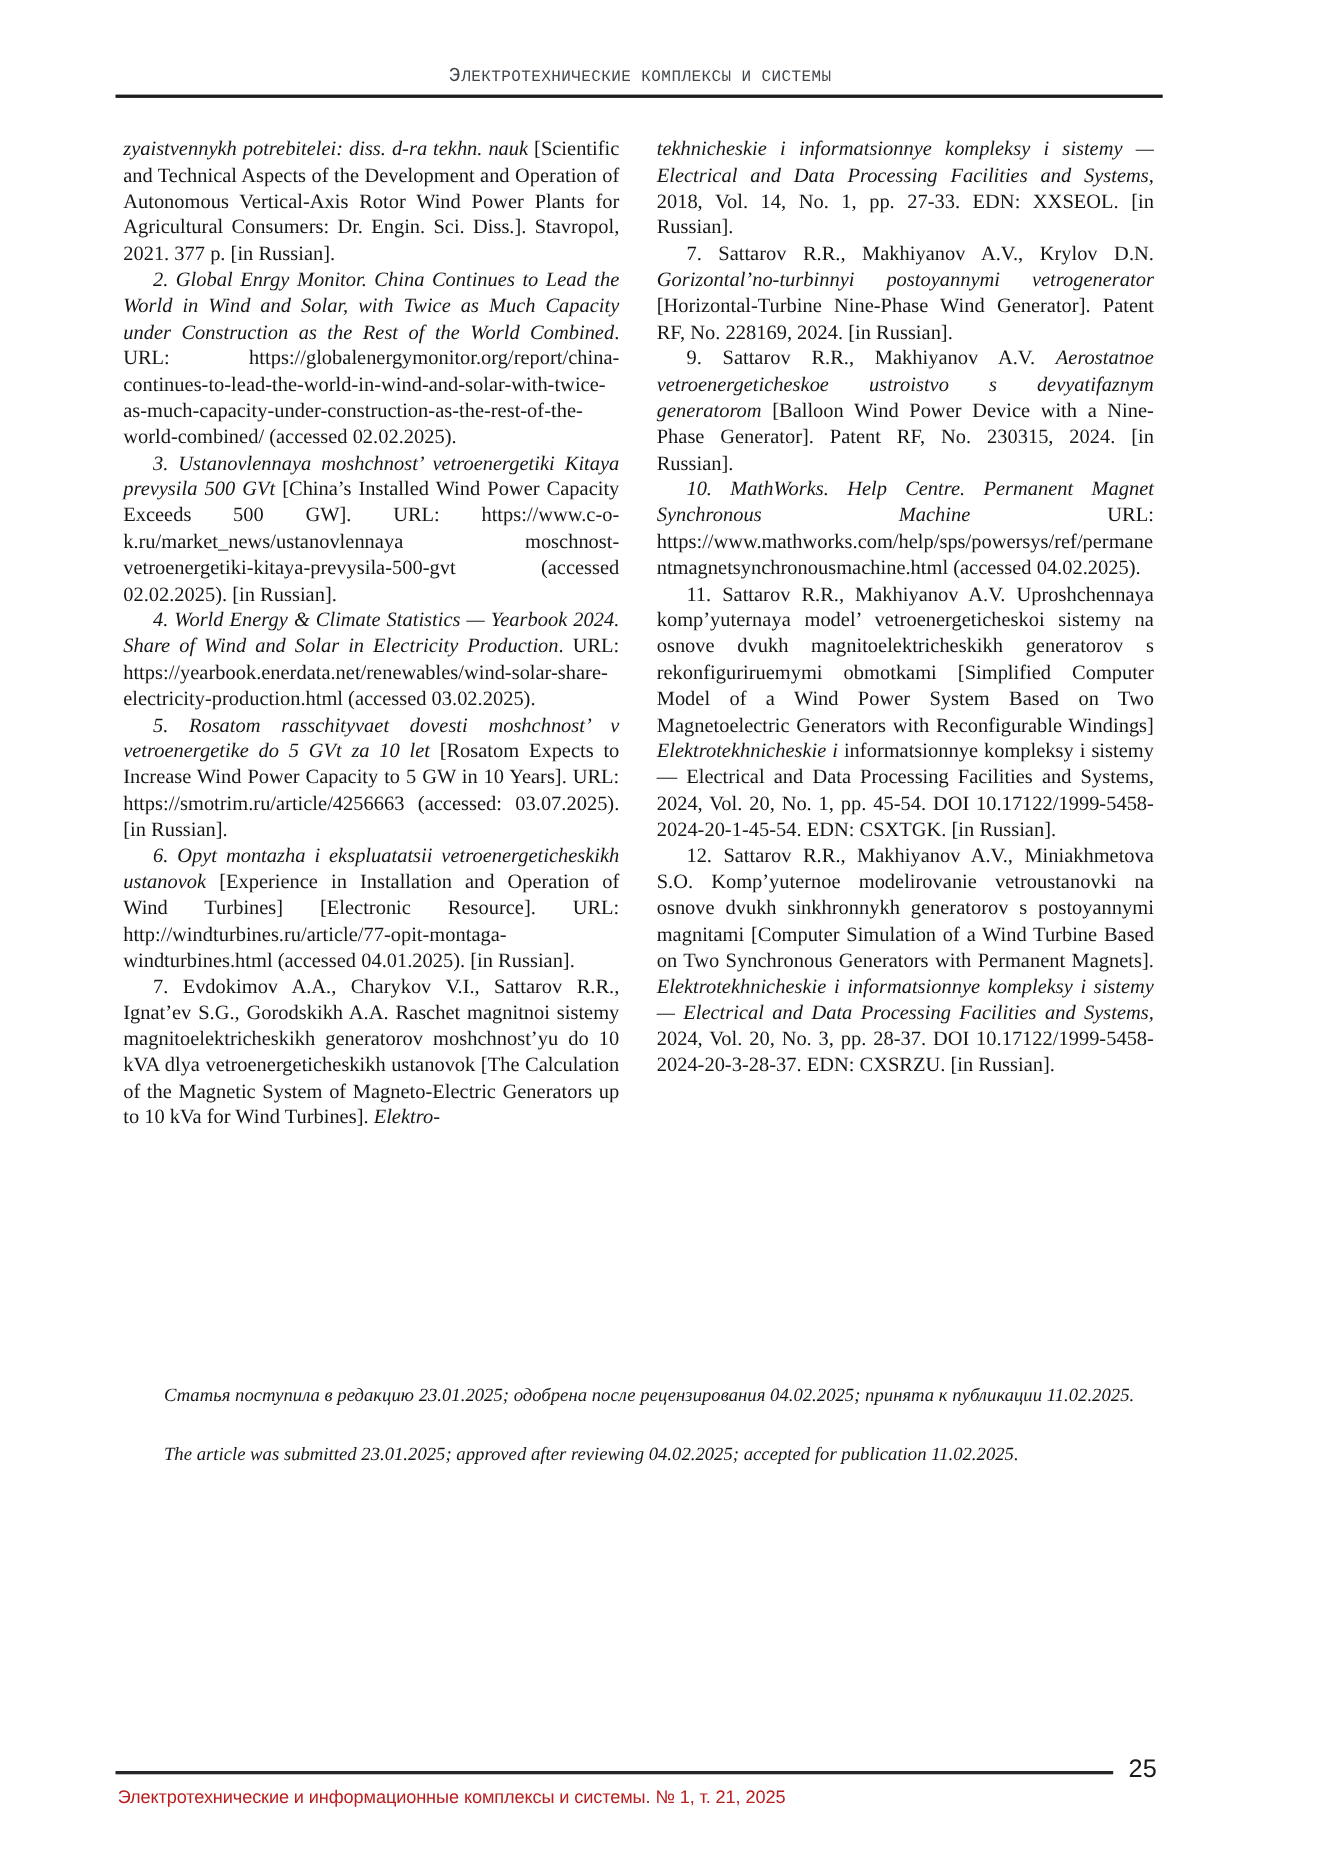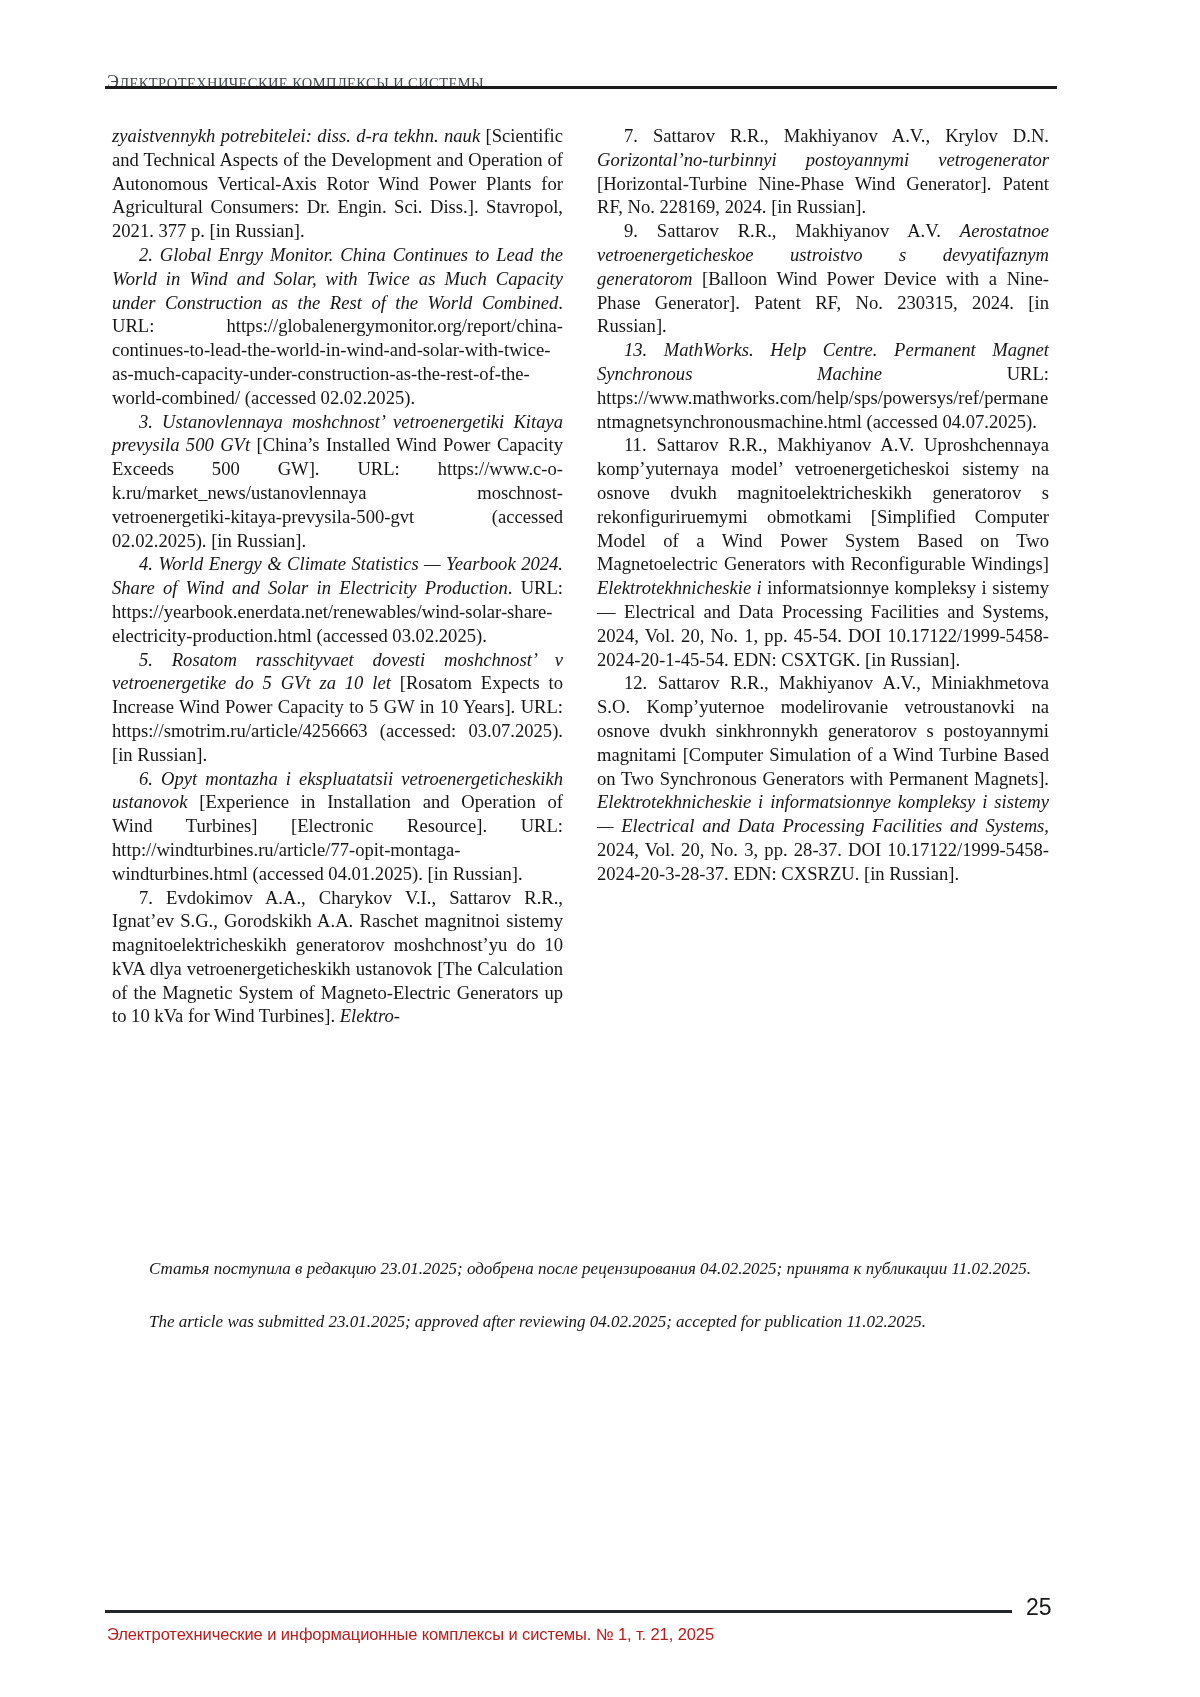--- a/index.html
+++ b/index.html
@@ -10,26 +10,25 @@
     background: #ffffff;
     font-family: "Liberation Serif", serif;
     color: #161616;
     overflow: hidden;
   }
   .running-title {
     position: absolute;
     top: 60px;
     left: 107px;
     width: 950px;
-    text-align: left;
-    font-family: Liberation Serif, serif;
+    text-align: center;
+    font-family: Liberation Mono, monospace;
     font-size: 14.5px;
     letter-spacing: 0.4px;
     color: #40464b;
-    margin-top: 12px;
   }
   .running-title::first-letter { font-size: 18px; }
   .rule-top {
     position: absolute;
     left: 105px;
     top: 86px;
     width: 952px;
     height: 3px;
     background: #1c1c1c;
   }
@@ -106,23 +105,24 @@
     <div class="col col-left">
         <p class="ref no-indent"><span class="it">zyaistvennykh potrebitelei: diss. d-ra tekhn. nauk </span><span>[Scientific and Technical Aspects of the Development and Operation of Autonomous Vertical-Axis Rotor Wind Power Plants for Agricultural Consumers: Dr. Engin. Sci. Diss.]. Stavropol, 2021. 377 p. [in Russian].</span></p>
         <p class="ref"><span class="it">2. Global Enrgy Monitor. China Continues to Lead the World in Wind and Solar, with Twice as Much Capacity under Construction as the Rest of the World Combined</span><span>. URL: https://globalenergymonitor.org/report/china-continues-to-lead-the-world-in-wind-and-solar-with-twice-as-much-capacity-under-construction-as-the-rest-of-the-world-combined/ (accessed 02.02.2025).</span></p>
         <p class="ref"><span class="it">3. Ustanovlennaya moshchnost’ vetroenergetiki Kitaya prevysila 500 GVt </span><span>[China’s Installed Wind Power Capacity Exceeds 500 GW]. URL: https://www.c-o-k.ru/market_news/ustanovlennaya moschnost-vetroenergetiki-kitaya-prevysila-500-gvt (accessed 02.02.2025). [in Russian].</span></p>
         <p class="ref"><span class="it">4. World Energy &amp; Climate Statistics — Yearbook 2024. Share of Wind and Solar in Electricity Production</span><span>. URL: https://yearbook.enerdata.net/renewables/wind-solar-share-electricity-production.html (accessed 03.02.2025).</span></p>
         <p class="ref"><span class="it">5. Rosatom rasschityvaet dovesti moshchnost’ v vetroenergetike do 5 GVt za 10 let </span><span>[Rosatom Expects to Increase Wind Power Capacity to 5 GW in 10 Years]. URL: https://smotrim.ru/article/4256663 (accessed: 03.07.2025). [in Russian].</span></p>
         <p class="ref"><span class="it">6. Opyt montazha i ekspluatatsii vetroenergeticheskikh ustanovok </span><span>[Experience in Installation and Operation of Wind Turbines] [Electronic Resource]. URL: http://windturbines.ru/article/77-opit-montaga-windturbines.html (accessed 04.01.2025). [in Russian].</span></p>
         <p class="ref"><span>7. Evdokimov A.A., Charykov V.I., Sattarov R.R., Ignat’ev S.G., Gorodskikh A.A. Raschet magnitnoi sistemy magnitoelektricheskikh generatorov moshchnost’yu do 10 kVA dlya vetroenergeticheskikh ustanovok [The Calculation of the Magnetic System of Magneto-Electric Generators up to 10 kVa for Wind Turbines]. </span><span class="it">Elektro-</span></p>
       </div>
     <div class="col col-right">
+        <p class="ref no-indent"><span class="it">tekhnicheskie i informatsionnye kompleksy i sistemy — Electrical and Data Processing Facilities and Systems</span><span>, 2018, Vol. 14, No. 1, pp. 27-33. EDN: XXSEOL. [in Russian].</span></p>
         <p class="ref"><span>7. Sattarov R.R., Makhiyanov A.V., Krylov D.N. </span><span class="it">Gorizontal’no-turbinnyi postoyannymi vetrogenerator </span><span>[Horizontal-Turbine Nine-Phase Wind Generator]. Patent RF, No. 228169, 2024. [in Russian].</span></p>
         <p class="ref"><span>9. Sattarov R.R., Makhiyanov A.V. </span><span class="it">Aerostatnoe vetroenergeticheskoe ustroistvo s devyatifaznym generatorom </span><span>[Balloon Wind Power Device with a Nine-Phase Generator]. Patent RF, No. 230315, 2024. [in Russian].</span></p>
-        <p class="ref"><span class="it">13. MathWorks. Help Centre. Permanent Magnet Synchronous Machine </span><span>URL: https://www.mathworks.com/help/sps/powersys/ref/permanentmagnetsynchronousmachine.html (accessed 04.07.2025).</span></p>
+        <p class="ref"><span class="it">10. MathWorks. Help Centre. Permanent Magnet Synchronous Machine </span><span>URL: https://www.mathworks.com/help/sps/powersys/ref/permanentmagnetsynchronousmachine.html (accessed 04.02.2025).</span></p>
         <p class="ref"><span>11. Sattarov R.R., Makhiyanov A.V. Uproshchennaya komp’yuternaya model’ vetroenergeticheskoi sistemy na osnove dvukh magnitoelektricheskikh generatorov s rekonfiguriruemymi obmotkami [Simplified Computer Model of a Wind Power System Based on Two Magnetoelectric Generators with Reconfigurable Windings] </span><span class="it">Elektrotekhnicheskie i </span><span>informatsionnye kompleksy i sistemy — Electrical and Data Processing Facilities and Systems, 2024, Vol. 20, No. 1, pp. 45-54. DOI 10.17122/1999-5458-2024-20-1-45-54. EDN: CSXTGK. [in Russian].</span></p>
         <p class="ref"><span>12. Sattarov R.R., Makhiyanov A.V., Miniakhmetova S.O. Komp’yuternoe modelirovanie vetroustanovki na osnove dvukh sinkhronnykh generatorov s postoyannymi magnitami [Computer Simulation of a Wind Turbine Based on Two Synchronous Generators with Permanent Magnets]. </span><span class="it">Elektrotekhnicheskie i informatsionnye kompleksy i sistemy — Electrical and Data Processing Facilities and Systems, </span><span>2024, Vol. 20, No. 3, pp. 28-37. DOI 10.17122/1999-5458-2024-20-3-28-37. EDN: CXSRZU.  [in Russian].</span></p>
       </div>
   </div>
 
   <div class="note note-ru">Статья поступила в редакцию 23.01.2025; одобрена после рецензирования 04.02.2025; принята к публикации 11.02.2025.</div>
 
   <div class="note note-en">The article was submitted 23.01.2025; approved after reviewing 04.02.2025; accepted for publication 11.02.2025.</div>
 
   <div class="rule-bottom"></div>

